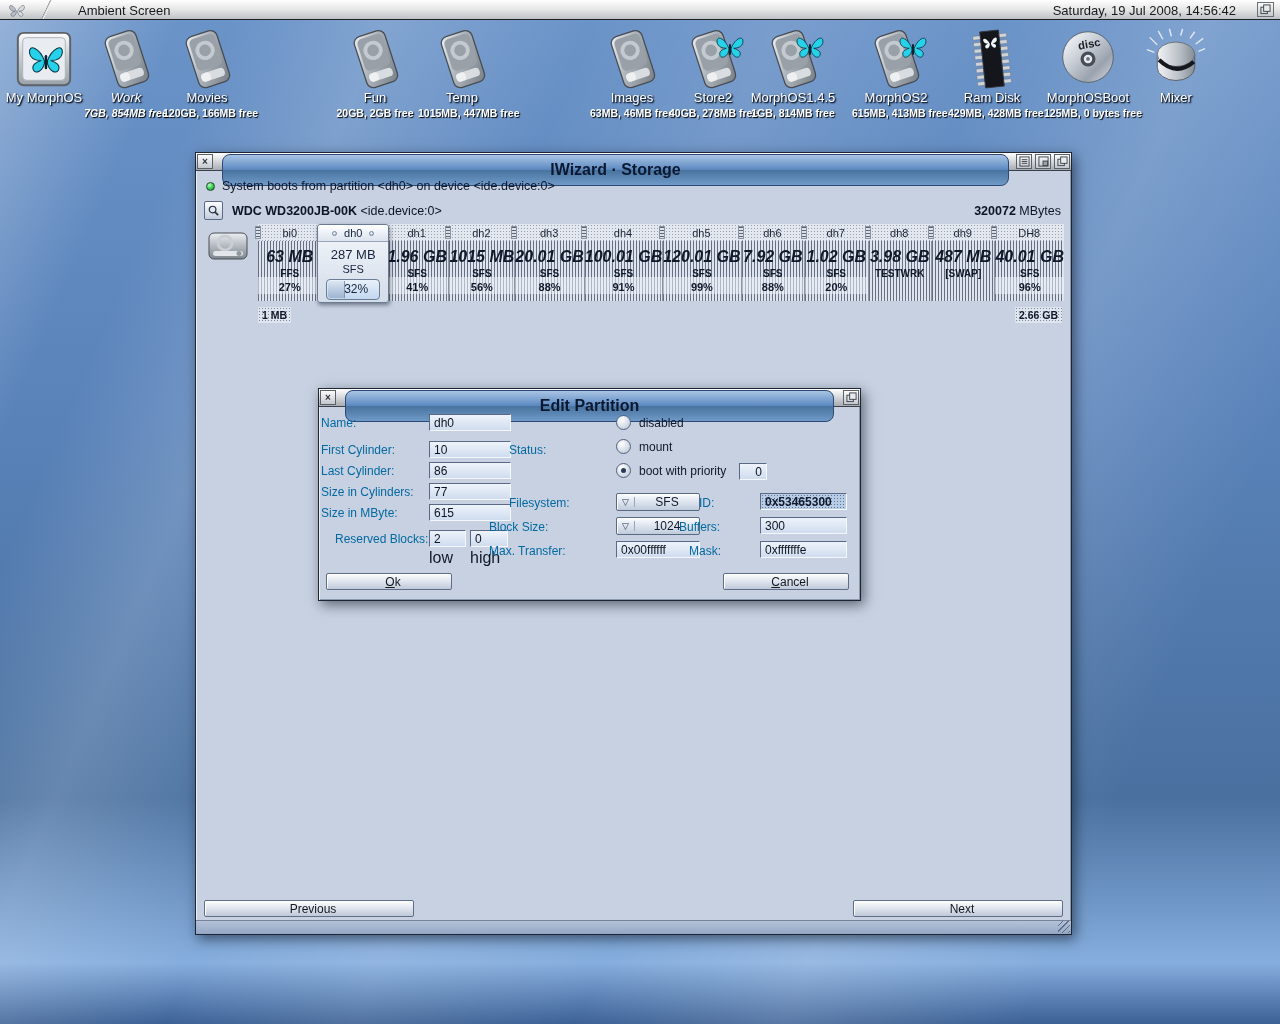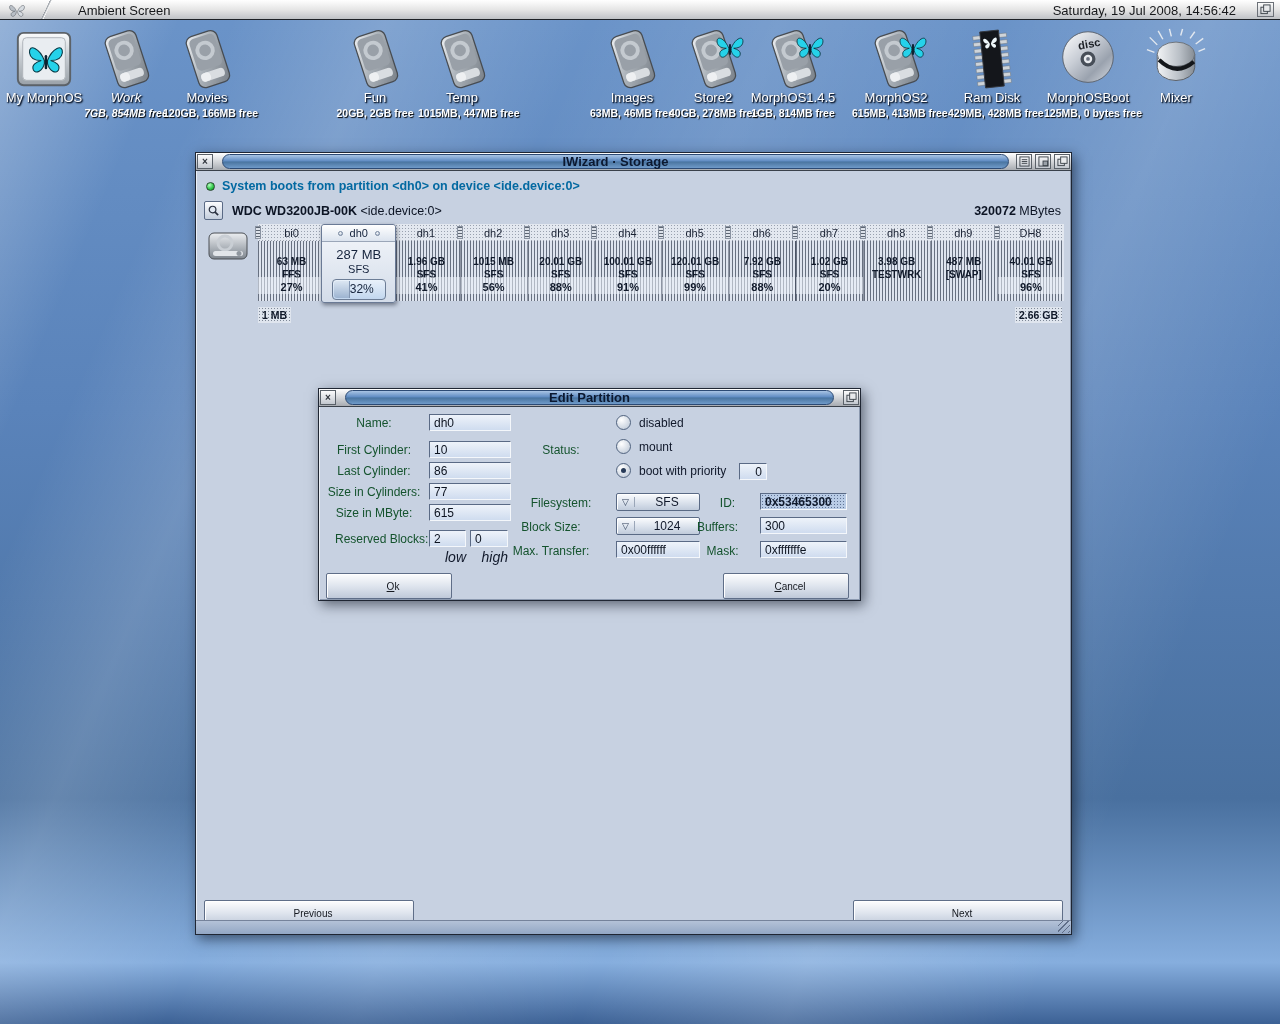--- a/index.html
+++ b/index.html
@@ -36,35 +36,35 @@
   .di-info { margin-top:2px; font-size:10.5px; font-weight:bold; color:#ffffff;
     text-shadow:1px 1px 1px #000; white-space:nowrap; }
 
   
   .moswin { position:absolute; background:#c7d1e1; border:1px solid #1f2633;
     box-shadow:3px 4px 12px rgba(8,14,28,.55),
       inset 1px 1px 0 #edf1f7, inset -1px -1px 0 #8b99af; }
   .titlebar { position:absolute; left:0; top:0; right:0; height:18px;
     background:linear-gradient(180deg,#ffffff 0%,#d9dbde 45%,#a7abb1 100%);
     border-bottom:1px solid #3a414b; }
-  .title-lens { position:absolute; top:1px; height:15px; border-radius:8px;
+  .title-lens { position:absolute; top:1px; height:32px; border-radius:8px;
     background:linear-gradient(180deg,#a9c4e4 0%,#5d8ac2 48%,#49749f 52%,#6f9ac9 100%);
     border:1px solid #2c4a74; display:flex; align-items:center; justify-content:center;
-    font-size:13px; font-weight:bold; color:#0b1830; }
+    font-size:16px; font-weight:bold; color:#0b1830; }
   .tb-btn { position:absolute; top:1px; width:16px; height:15px;
     background:linear-gradient(180deg,#fbfbfc,#c3c8cf); border:1px solid #5a6169;
     display:flex; align-items:center; justify-content:center;
     font-size:10px; font-weight:bold; color:#30353c; line-height:1; }
 
   
   .boot-row { position:absolute; left:10px; top:26px; display:flex; align-items:center; gap:7px; }
   .led { width:9px; height:9px; border-radius:50%;
     background:radial-gradient(circle at 35% 30%, #b4ffc0, #2ac344 60%, #0e8c27);
     border:1px solid #26492e; }
-  .boot-text { font-size:12.5px; font-weight:bold; color:#0369a1; }
+  .boot-text { font-size:12.5px; font-weight:normal; color:#0f172a; }
   .disk-row { position:absolute; left:8px; top:48px; right:10px; height:20px; }
   .mag-btn { position:absolute; left:0; top:0; width:19px; height:19px;
     background:linear-gradient(180deg,#fbfcfe,#c4cedd); border:1px solid #5a6a85;
     border-radius:2px; display:flex; align-items:center; justify-content:center; }
   .disk-title { position:absolute; left:28px; top:3px; font-size:12.5px; color:#0c1424; }
   .disk-title b { font-weight:bold; }
   .disk-size { position:absolute; right:0; top:3px; font-size:12.5px; color:#0c1424; }
 
   .mini-disk { position:absolute; left:10px; top:76px; width:44px; height:34px; }
 
@@ -75,21 +75,21 @@
     background-image:radial-gradient(circle, #99a1af 36%, transparent 40%);
     background-size:3px 3px; font-size:11px; color:#1a2233; }
   .tab-handle { position:absolute; left:-3px; top:2px; width:6px; height:13px; z-index:2;
     background:repeating-linear-gradient(180deg,#5d6673 0 1px,#dde2ea 1px 3px);
     border:1px solid #8a93a1; }
   .part-name { position:relative; z-index:1; padding:0 2px; }
   .part-body { position:relative; flex:1; border-left:1px solid rgba(42,52,72,.45); overflow:hidden;
     background:repeating-linear-gradient(90deg, rgba(25,34,50,.55) 0 1px, rgba(226,232,241,.85) 1px 3px), #c7d1e1;
     text-align:center; }
   .part-col:first-child .part-body { border-left:none; }
-  .part-size { margin-top:15px; font-size:10px; font-weight:bold; color:#10192a; white-space:nowrap; }
+  .part-size { margin-top:7px; font-size:16px; font-weight:bold; color:#10192a; white-space:nowrap;font-style:italic; }
   .part-fs { margin-top:2px; font-size:10px; font-weight:bold; color:#10192a; white-space:nowrap; }
   .part-usage-band { position:absolute; left:0; right:0; bottom:7px; height:17px;
     background:rgba(236,242,249,.55); }
   .part-usage { font-size:11px; font-weight:bold; color:#10192a; line-height:17px; }
 
   .part-col.selected { z-index:3; }
   .sel-panel { position:absolute; left:-4px; right:-4px; top:0; bottom:-2px;
     background:linear-gradient(180deg,#f4f7fb,#d3dce9); border:1px solid #6a7a95; border-radius:3px;
     box-shadow:1px 2px 4px rgba(5,10,25,.45); text-align:center; }
   .sel-tab { height:17px; display:flex; align-items:center; justify-content:center; gap:5px;
@@ -105,41 +105,41 @@
   .gauge-fill { position:absolute; left:1px; top:1px; bottom:1px;
     background:linear-gradient(180deg,#dbe6f2,#9db4d1);
     border-radius:3px 0 0 3px; border-right:1px solid #8296b2; }
   .gauge-label { position:absolute; left:6px; right:0; top:0; text-align:center;
     font-size:12px; color:#16243c; line-height:19px; }
 
   .scale-chip { position:absolute; top:154px; padding:2px 4px; font-size:10.5px; font-weight:bold;
     color:#10192a; background-color:#dfe5ee;
     background-image:radial-gradient(circle, #7e8896 40%, transparent 44%); background-size:3px 3px; }
 
-  .btn { position:absolute; height:26px; background:linear-gradient(180deg,#fdfdfe 0%,#dfe5ee 50%,#bfc9d9 100%);
+  .btn { position:absolute; height:17px; background:linear-gradient(180deg,#fdfdfe 0%,#dfe5ee 50%,#bfc9d9 100%);
     border:1px solid #5f6e88; border-radius:2px; box-shadow:inset 1px 1px 0 #ffffff;
-    font-size:10px; color:#14181f; display:flex; align-items:center; justify-content:center;padding-left:8px; }
+    font-size:12px; color:#14181f; display:flex; align-items:center; justify-content:center;padding-left:8px; }
   .btn span { display:block; width:100%; text-align:center; }
   .u1::first-letter { text-decoration:underline; }
 
   .win-bottom { position:absolute; left:0; right:0; bottom:0; height:14px;
     background:linear-gradient(180deg,#b4c2d8,#93a7c4); border-top:1px solid #76839b; }
   .resize-grip { position:absolute; right:1px; bottom:1px; width:12px; height:12px;
     background:repeating-linear-gradient(135deg, transparent 0 3px, #5f6e88 3px 4px); }
 
   
-  .dlg-label { position:absolute; font-size:12px; color:#14532d; text-align:center; white-space:nowrap; }
+  .dlg-label { position:absolute; font-size:12px; color:#0369a1; text-align:left; white-space:nowrap; }
   .field { position:absolute; height:17px; font-size:12px; color:#0c1320; padding:1px 4px;
     background:linear-gradient(180deg,#eef3fa,#cfdcef);
     border-top:1px solid #5a6a85; border-left:1px solid #5a6a85;
     border-bottom:1px solid #f4f7fb; border-right:1px solid #f4f7fb; }
   .field.ghost { background-color:#b9cce6;
     background-image:radial-gradient(circle,#5e7294 40%, transparent 44%); background-size:3px 3px;
     color:#101a2c; font-weight:bold; }
-  .sub-label { position:absolute; font-size:14px; color:#10182a; text-align:right;font-style:italic; }
+  .sub-label { position:absolute; font-size:16px; color:#10182a; text-align:left; }
   .radio-row { position:absolute; display:flex; align-items:center; gap:8px; }
   .radio { position:relative; width:15px; height:15px; border-radius:50%;
     background:radial-gradient(circle at 35% 30%, #ffffff, #c9d2de 75%);
     border:1px solid #51637f; }
   .radio.sel::after { content:''; position:absolute; left:4px; top:4px; width:5px; height:5px;
     border-radius:50%; background:#273a58; }
   .radio-label { font-size:12px; color:#10182a; }
   .popup { position:absolute; height:18px; display:flex; align-items:center;
     background:linear-gradient(180deg,#fbfcfe 0%,#dde4ee 50%,#c0cbdb 100%);
     border:1px solid #5a6a85; border-radius:2px; box-shadow:inset 1px 1px 0 #ffffff; }

